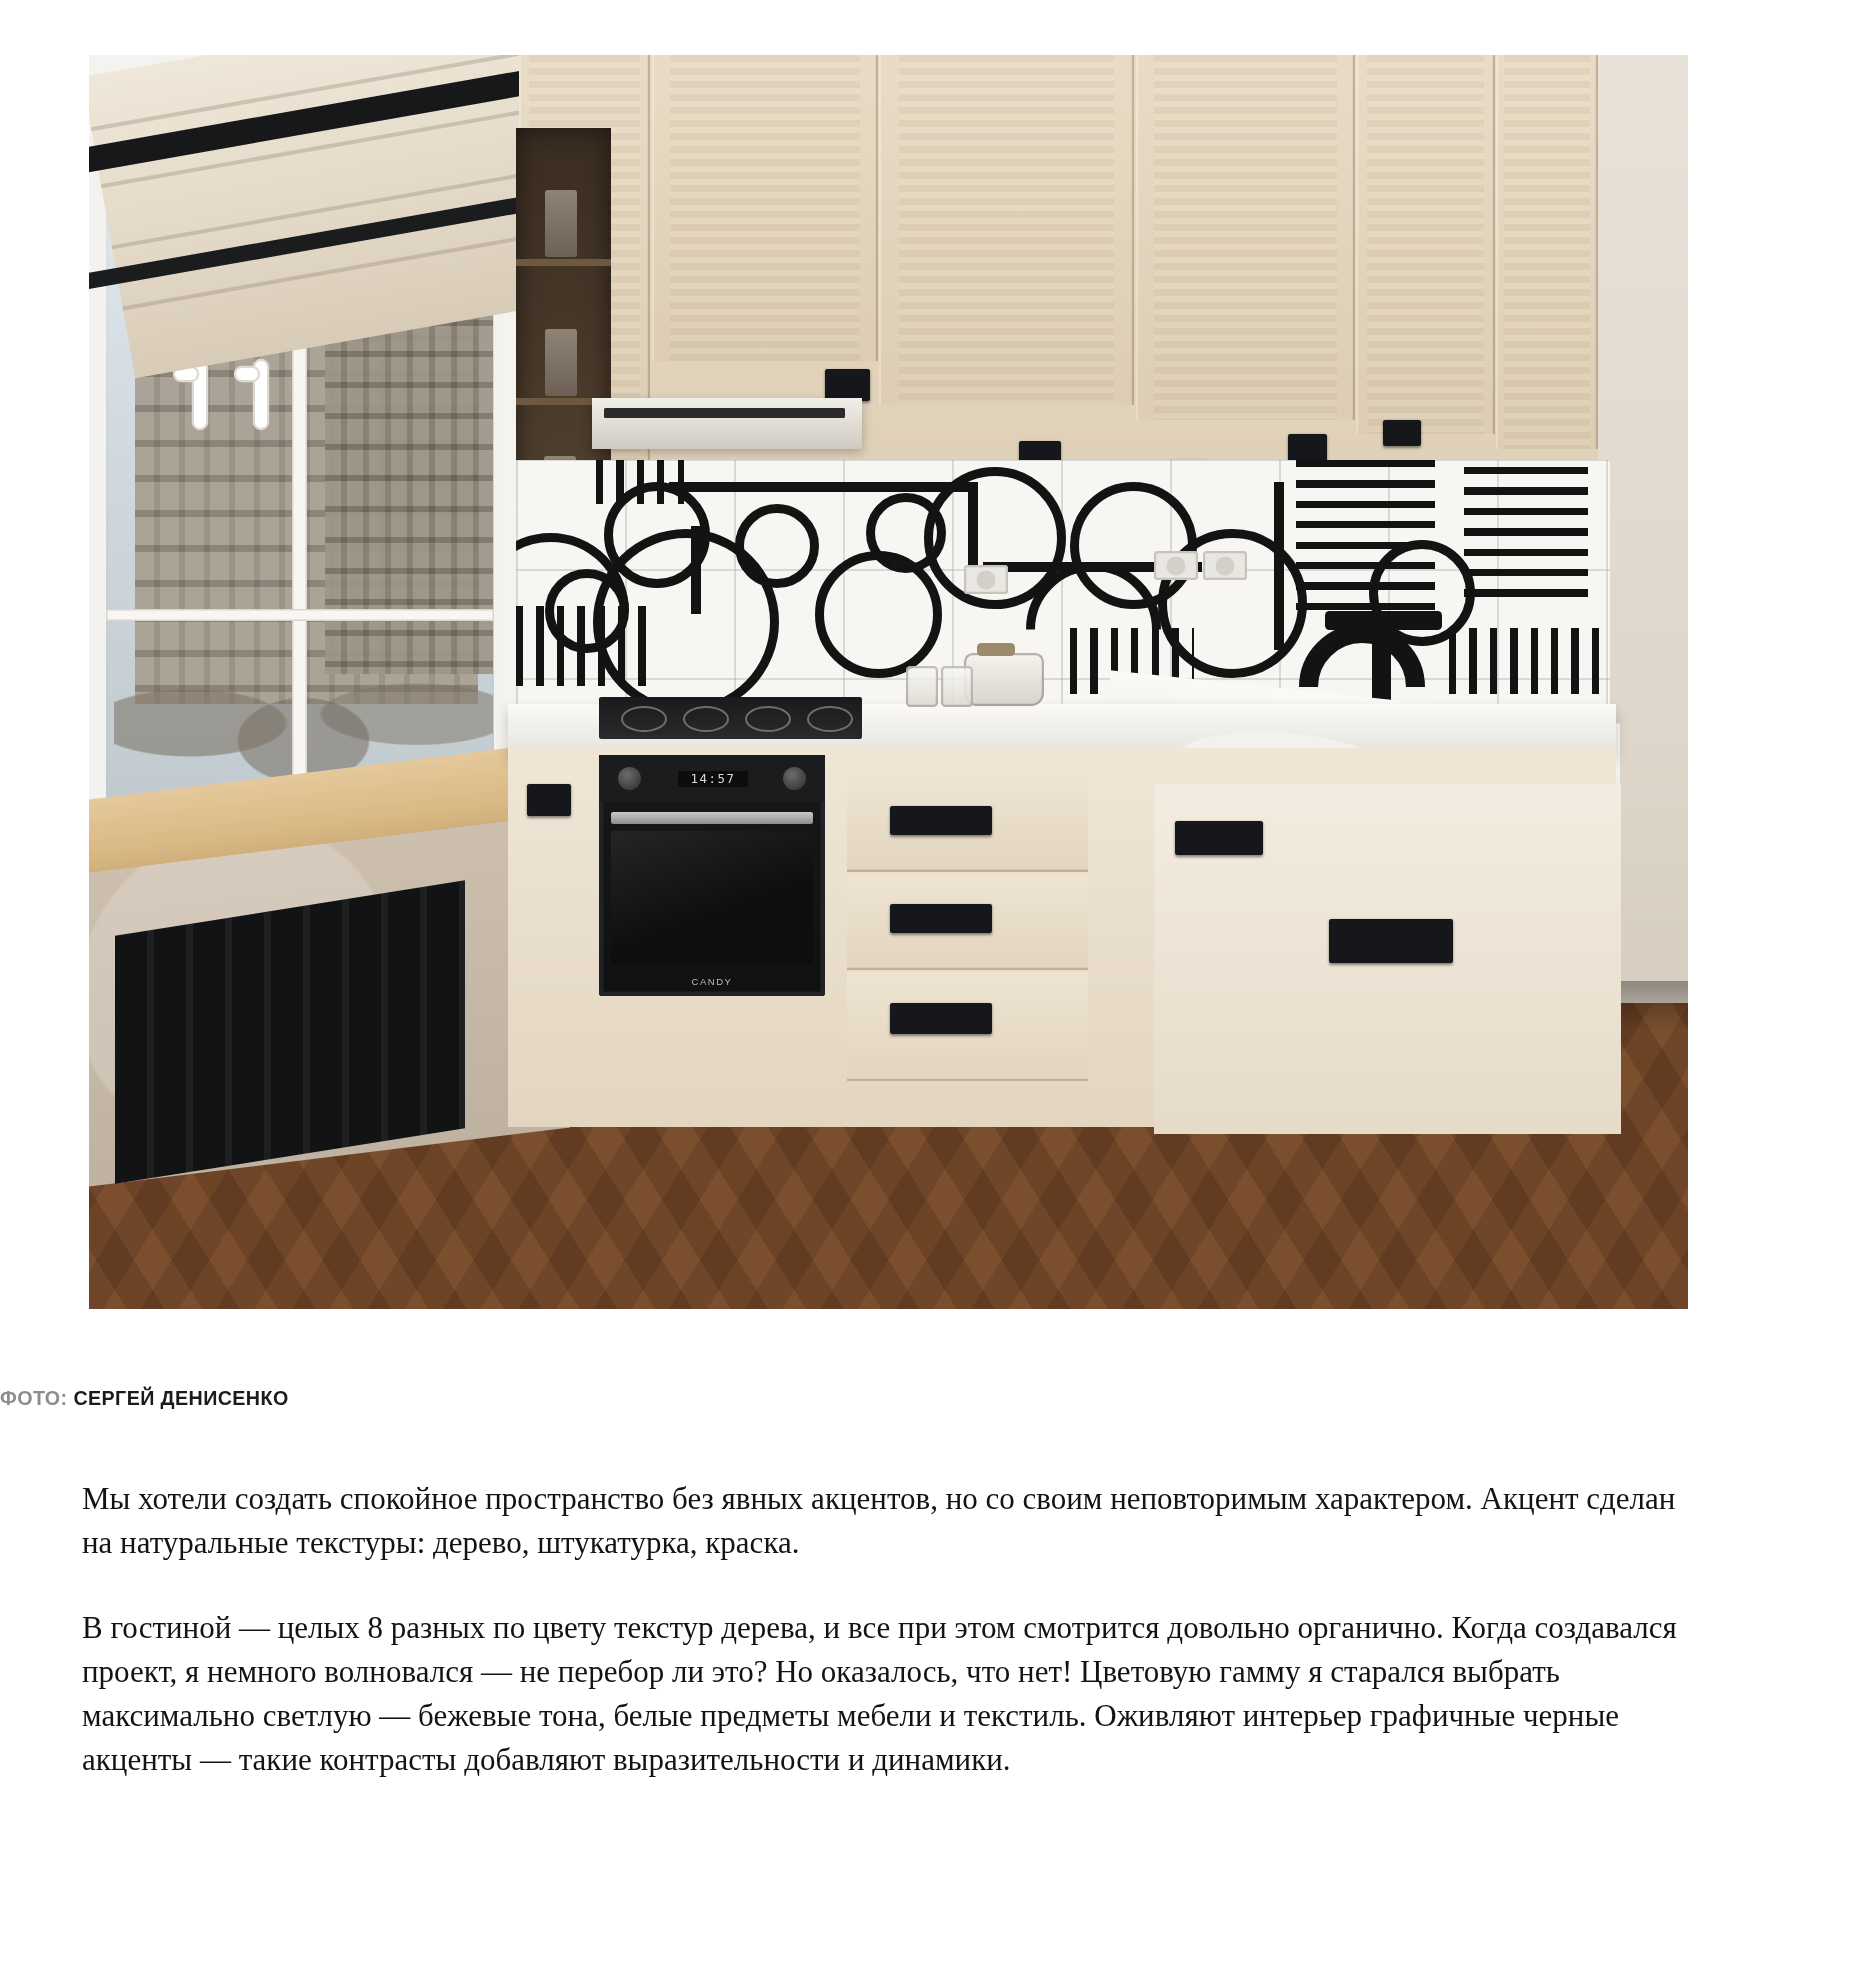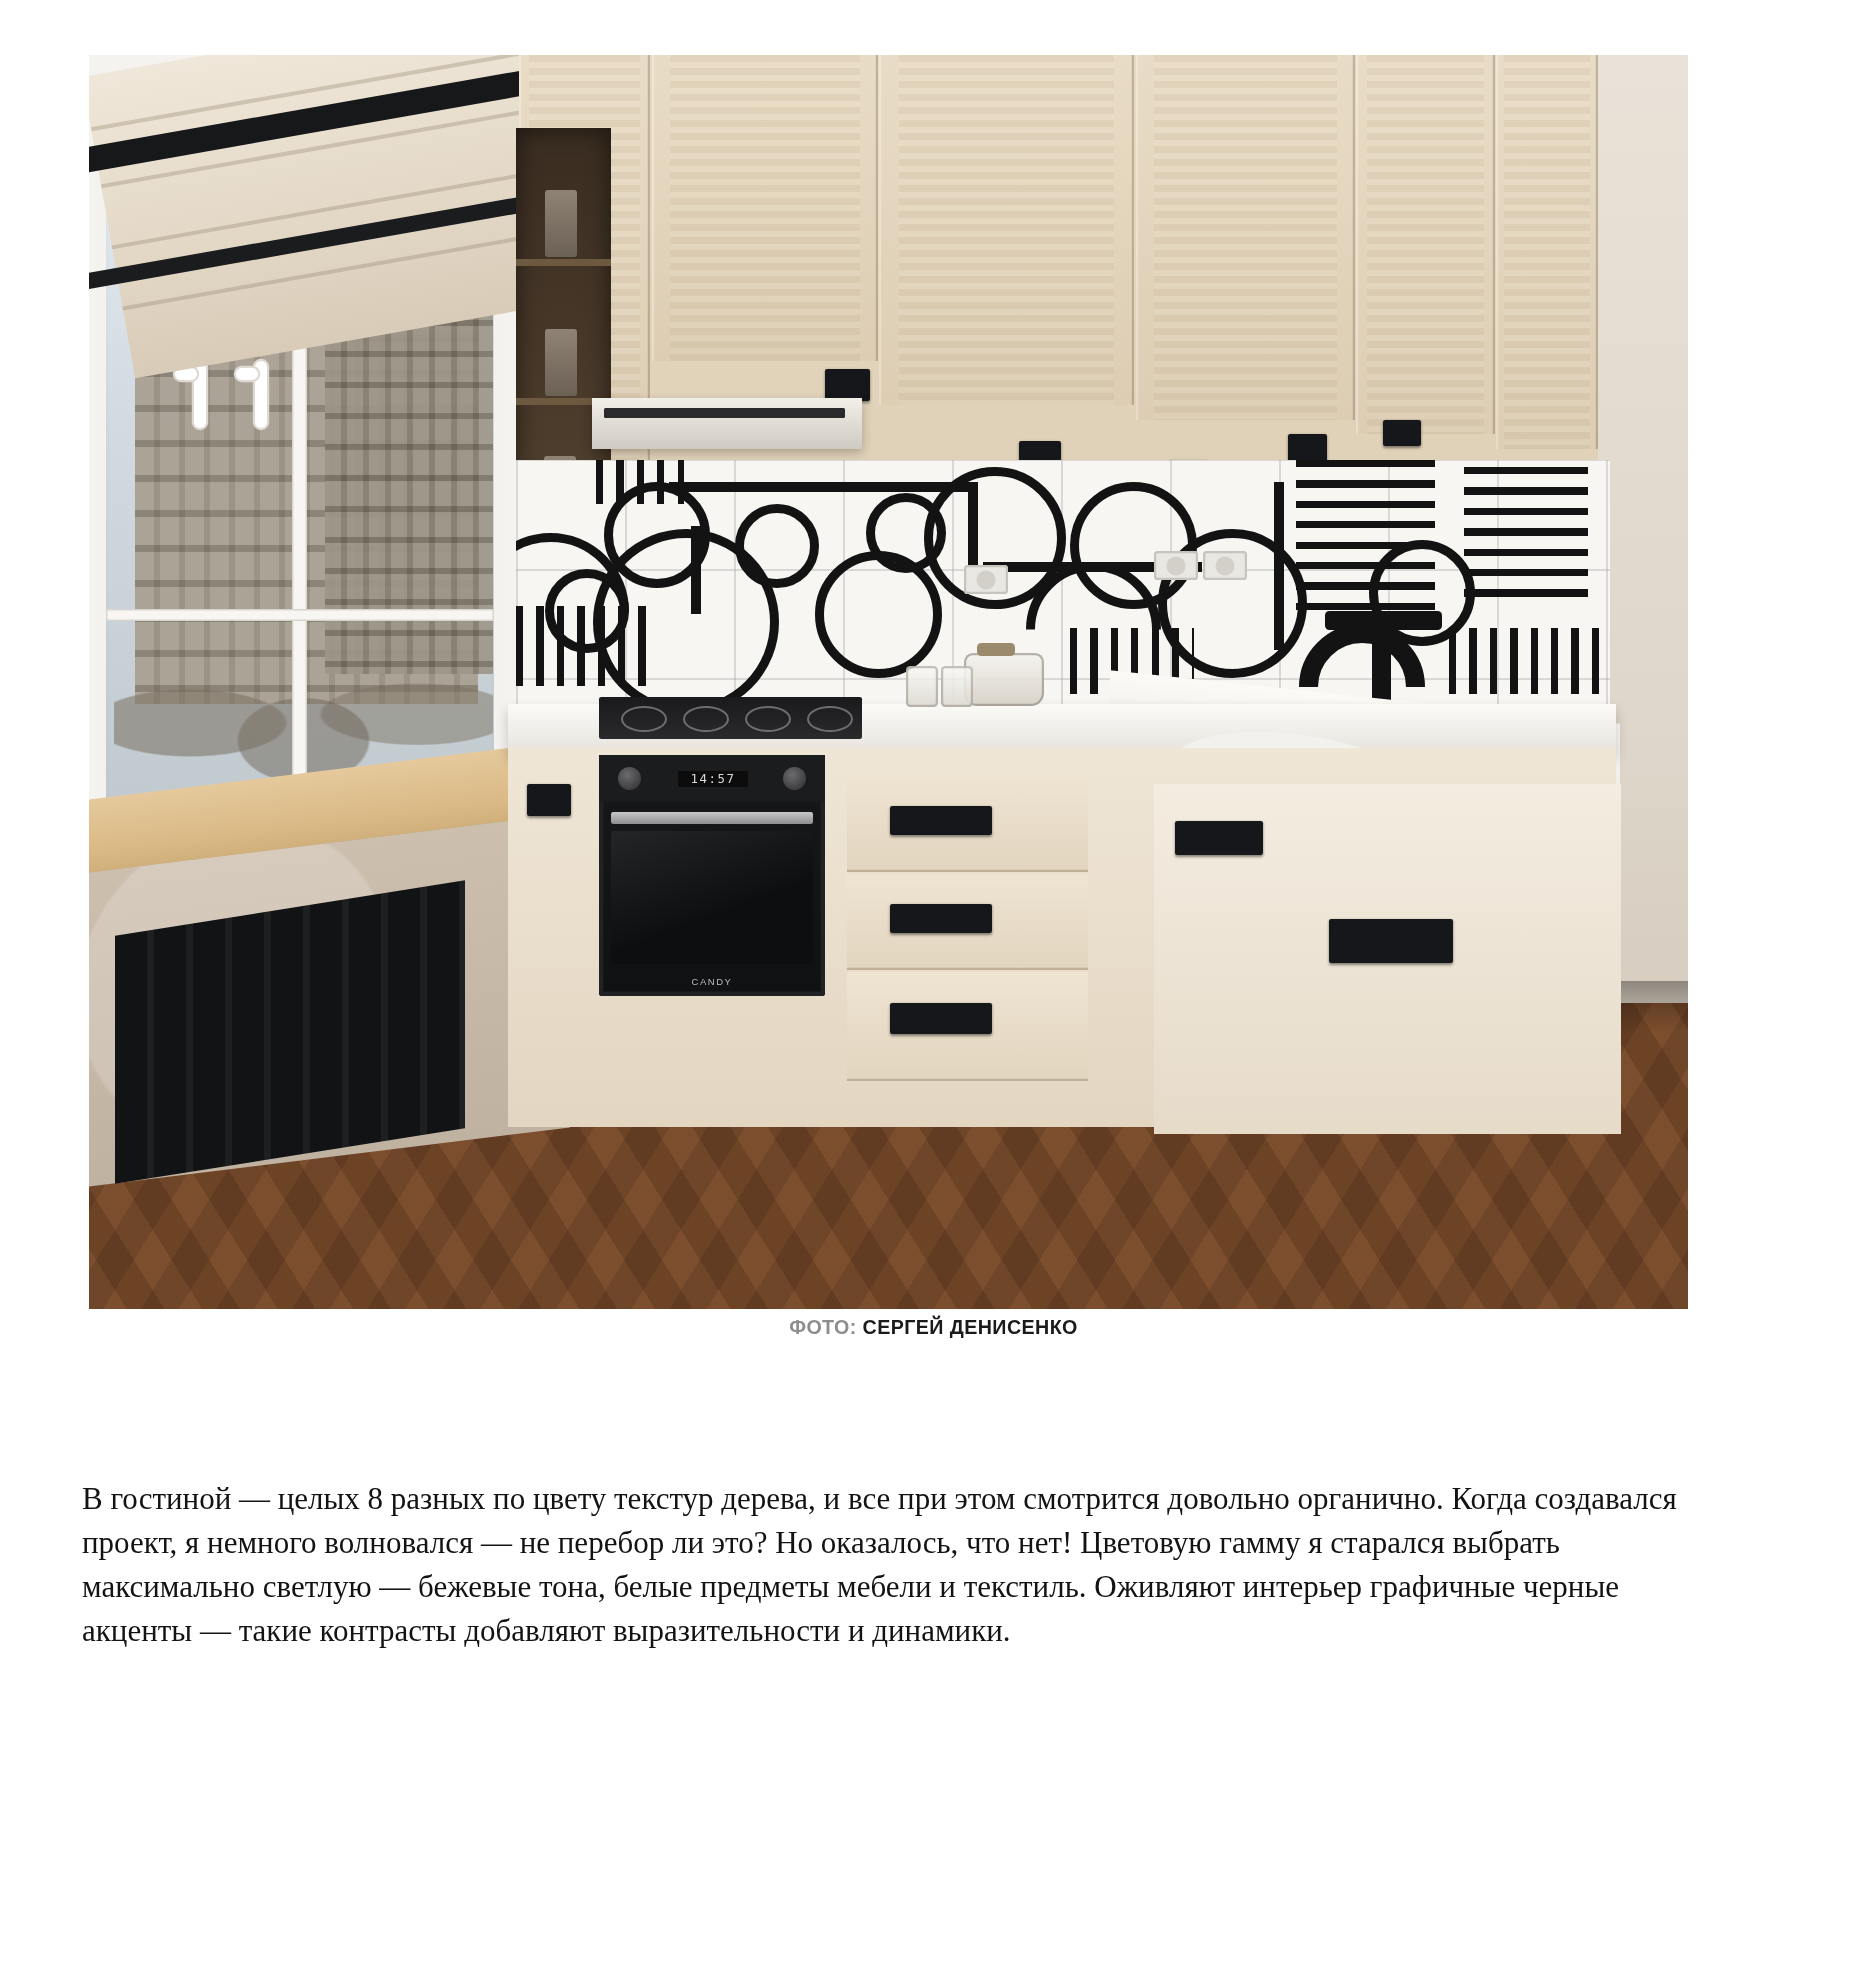--- a/index.html
+++ b/index.html
@@ -515,22 +515,22 @@
     transform: translate(-50%,-50%);
     width: 19px; height: 19px;
     background: #d3d0c9;
     border-radius: 50%;
   }
 
   
   .caption {
     position: absolute;
     left: 0; right: 0;
-    top: 1316px;
-    text-align: center;
+    top: 1387px;
+    text-align: left;
     font-family: "Liberation Sans", sans-serif;
     font-weight: bold;
     font-size: 19.7px;
     letter-spacing: 0.4px;
   }
   .caption .lbl { color: #8d8d8d; }
   .caption .val { color: #1b1b1b; }
 
   
   .body-text {
@@ -698,17 +698,18 @@
 
     </div>
   </div>
 
   <div class="caption">
     <span class="lbl">ФОТО:</span>
     <span class="val">СЕРГЕЙ ДЕНИСЕНКО</span>
   </div>
 
   <div class="body-text">
+    <p>Мы хотели создать спокойное пространство без явных акцентов, но со своим неповторимым характером. Акцент сделан на натуральные текстуры: дерево, штукатурка, краска.</p>
     <p>В гостиной — целых 8 разных по цвету текстур дерева, и все при этом смотрится довольно органично. Когда создавался проект, я немного волновался — не перебор ли это? Но оказалось, что нет! Цветовую гамму я старался выбрать максимально светлую — бежевые тона, белые предметы мебели и текстиль. Оживляют интерьер графичные черные акценты — такие контрасты добавляют выразительности и динамики.</p>
   </div>
 
 </div>
 
 
 </body></html>

